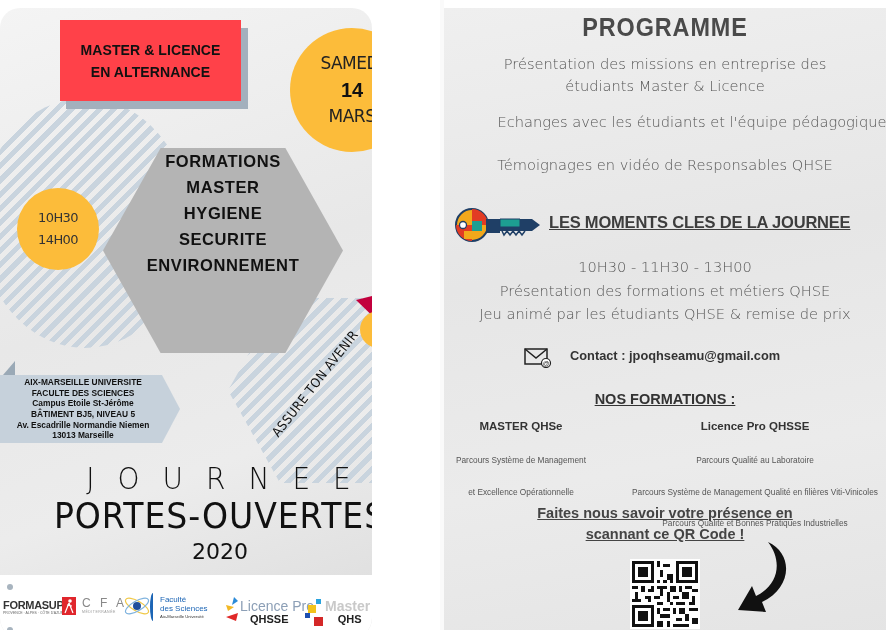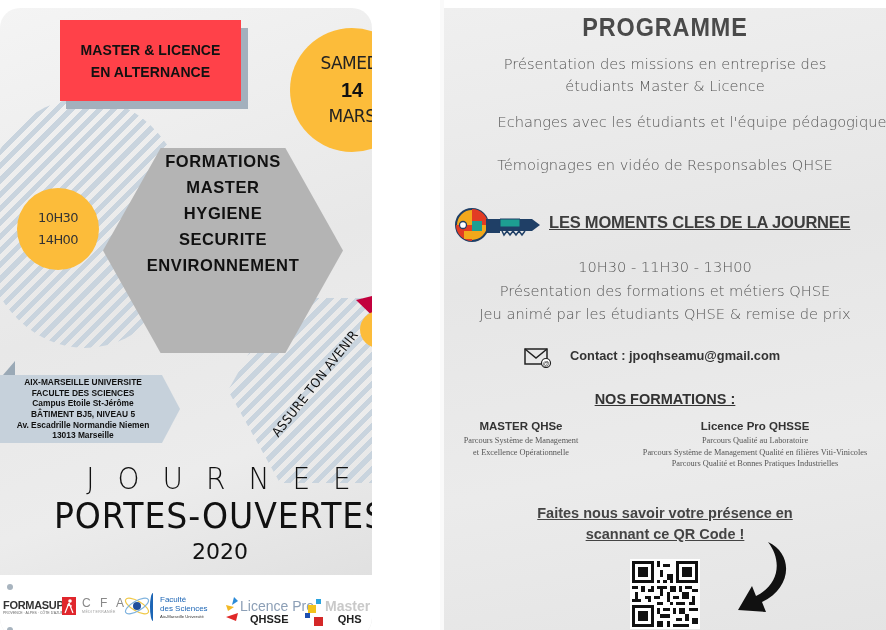--- a/index.html
+++ b/index.html
@@ -63,21 +63,21 @@
   .prog-title { top: 4px; font-family: "Liberation Sans", sans-serif; font-weight: bold; font-size: 26px; letter-spacing: 1px; color: #4a4a4a; transform: scaleX(0.9); }
   .prog-line { font-family: "DejaVu Sans", sans-serif; font-size: 14.6px; color: #555; line-height: 22px; font-weight: 300; }
   .moments-row { position: absolute; left: 10px; top: 197px; width: 432px; height: 40px; }
   .moments-title { position: absolute; left: 95px; top: 8px; font-family: "Liberation Sans", sans-serif; font-weight: bold; font-size: 16.5px; color: #3d3d3d; text-decoration: underline; letter-spacing: -0.2px; white-space: nowrap; }
 
   .contact { position: absolute; left: 80px; top: 340px; display: flex; gap: 18px; }
   .contact span { font-family: "Liberation Sans", sans-serif; font-weight: bold; font-size: 12.8px; color: #333; }
   .formations-title { top: 383px; font-family: "Liberation Sans", sans-serif; font-weight: bold; font-size: 14.5px; color: #333; text-decoration: underline; }
   .col { position: absolute; text-align: center; }
   .col .h { font-family: "Liberation Sans", sans-serif; font-weight: bold; font-size: 11.5px; color: #333; line-height: 17px; }
-  .col .s { font-family: Liberation Serif, serif; font-size: 8.3px; color: #555; line-height: 11.5px; white-space: nowrap; }
+  .col .s { font-family: Liberation Sans, sans-serif; font-size: 8.3px; color: #555; line-height: 11.5px; white-space: nowrap; margin-top: 20px; }
 
   .qr-title { top: 495px; font-family: "Liberation Sans", sans-serif; font-weight: bold; font-size: 14.5px; color: #444; line-height: 21px; text-decoration: underline; }
   .qr { position: absolute; left: 186px; top: 551px; width: 70px; height: 70px; background: #fff; padding: 2px; }
   .curved-arrow { position: absolute; left: 292px; top: 532px; }
 </style>
 </head>
 <body>
 
 <div class="panel" id="left">
   <div class="stripe-circle-big stripes"></div>

